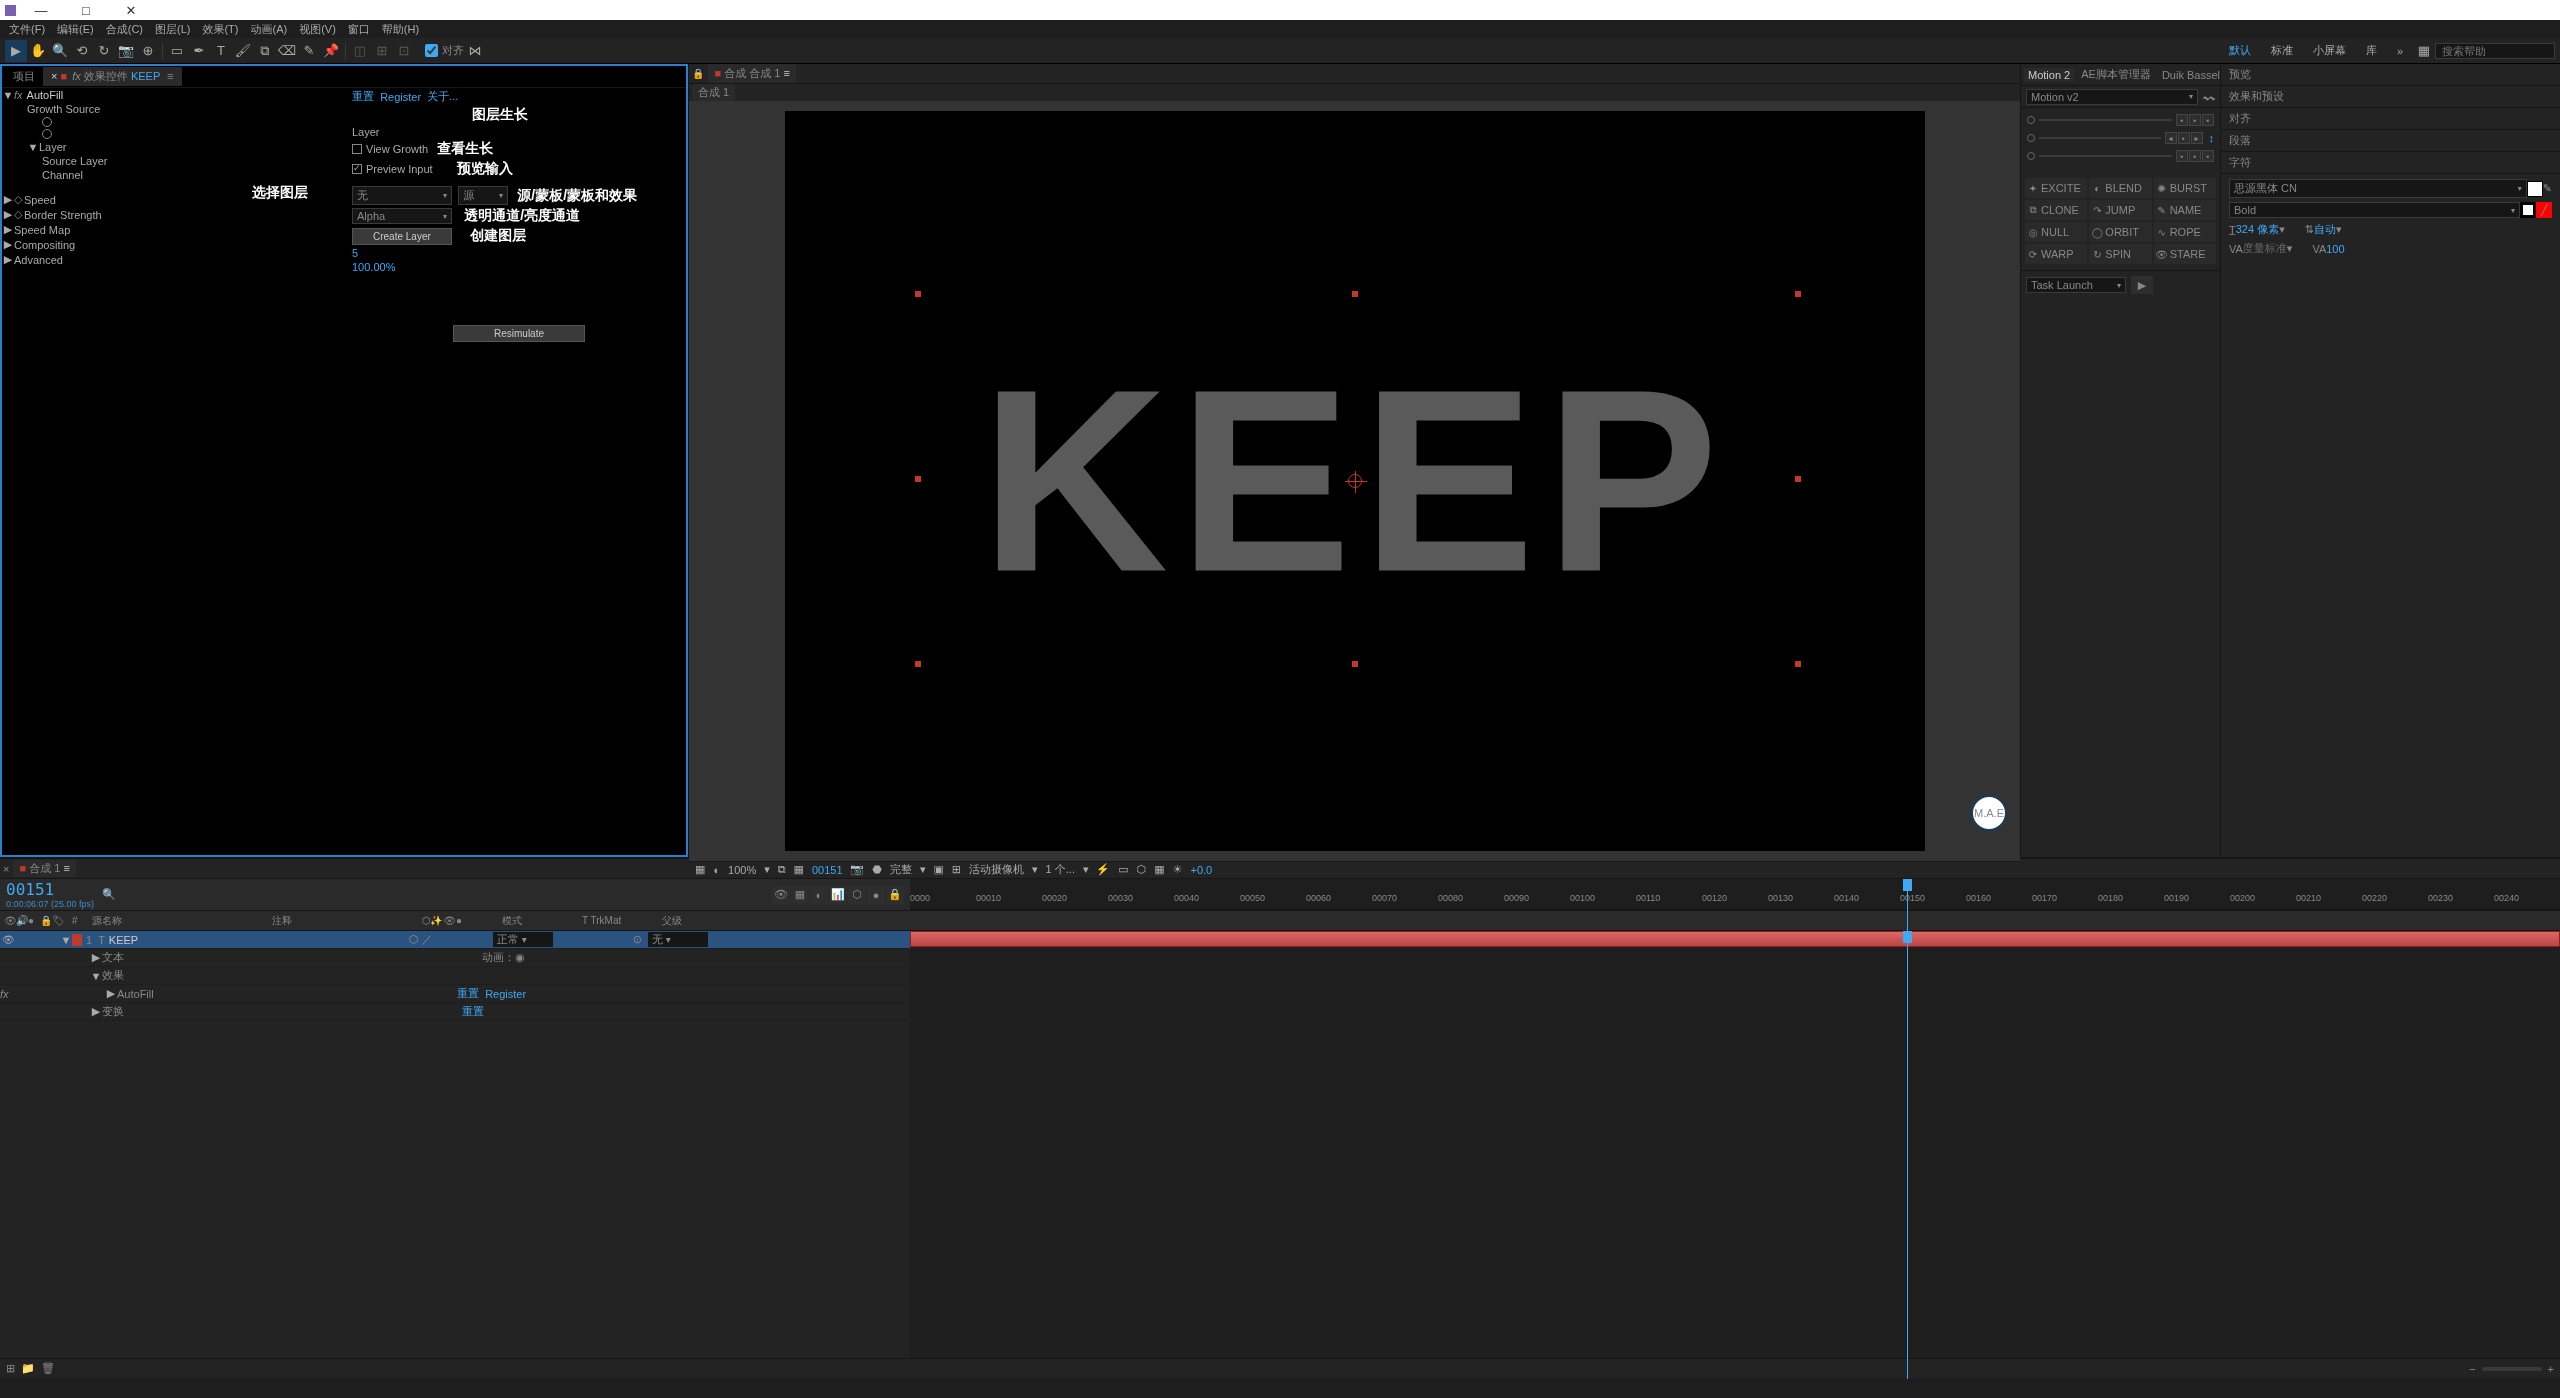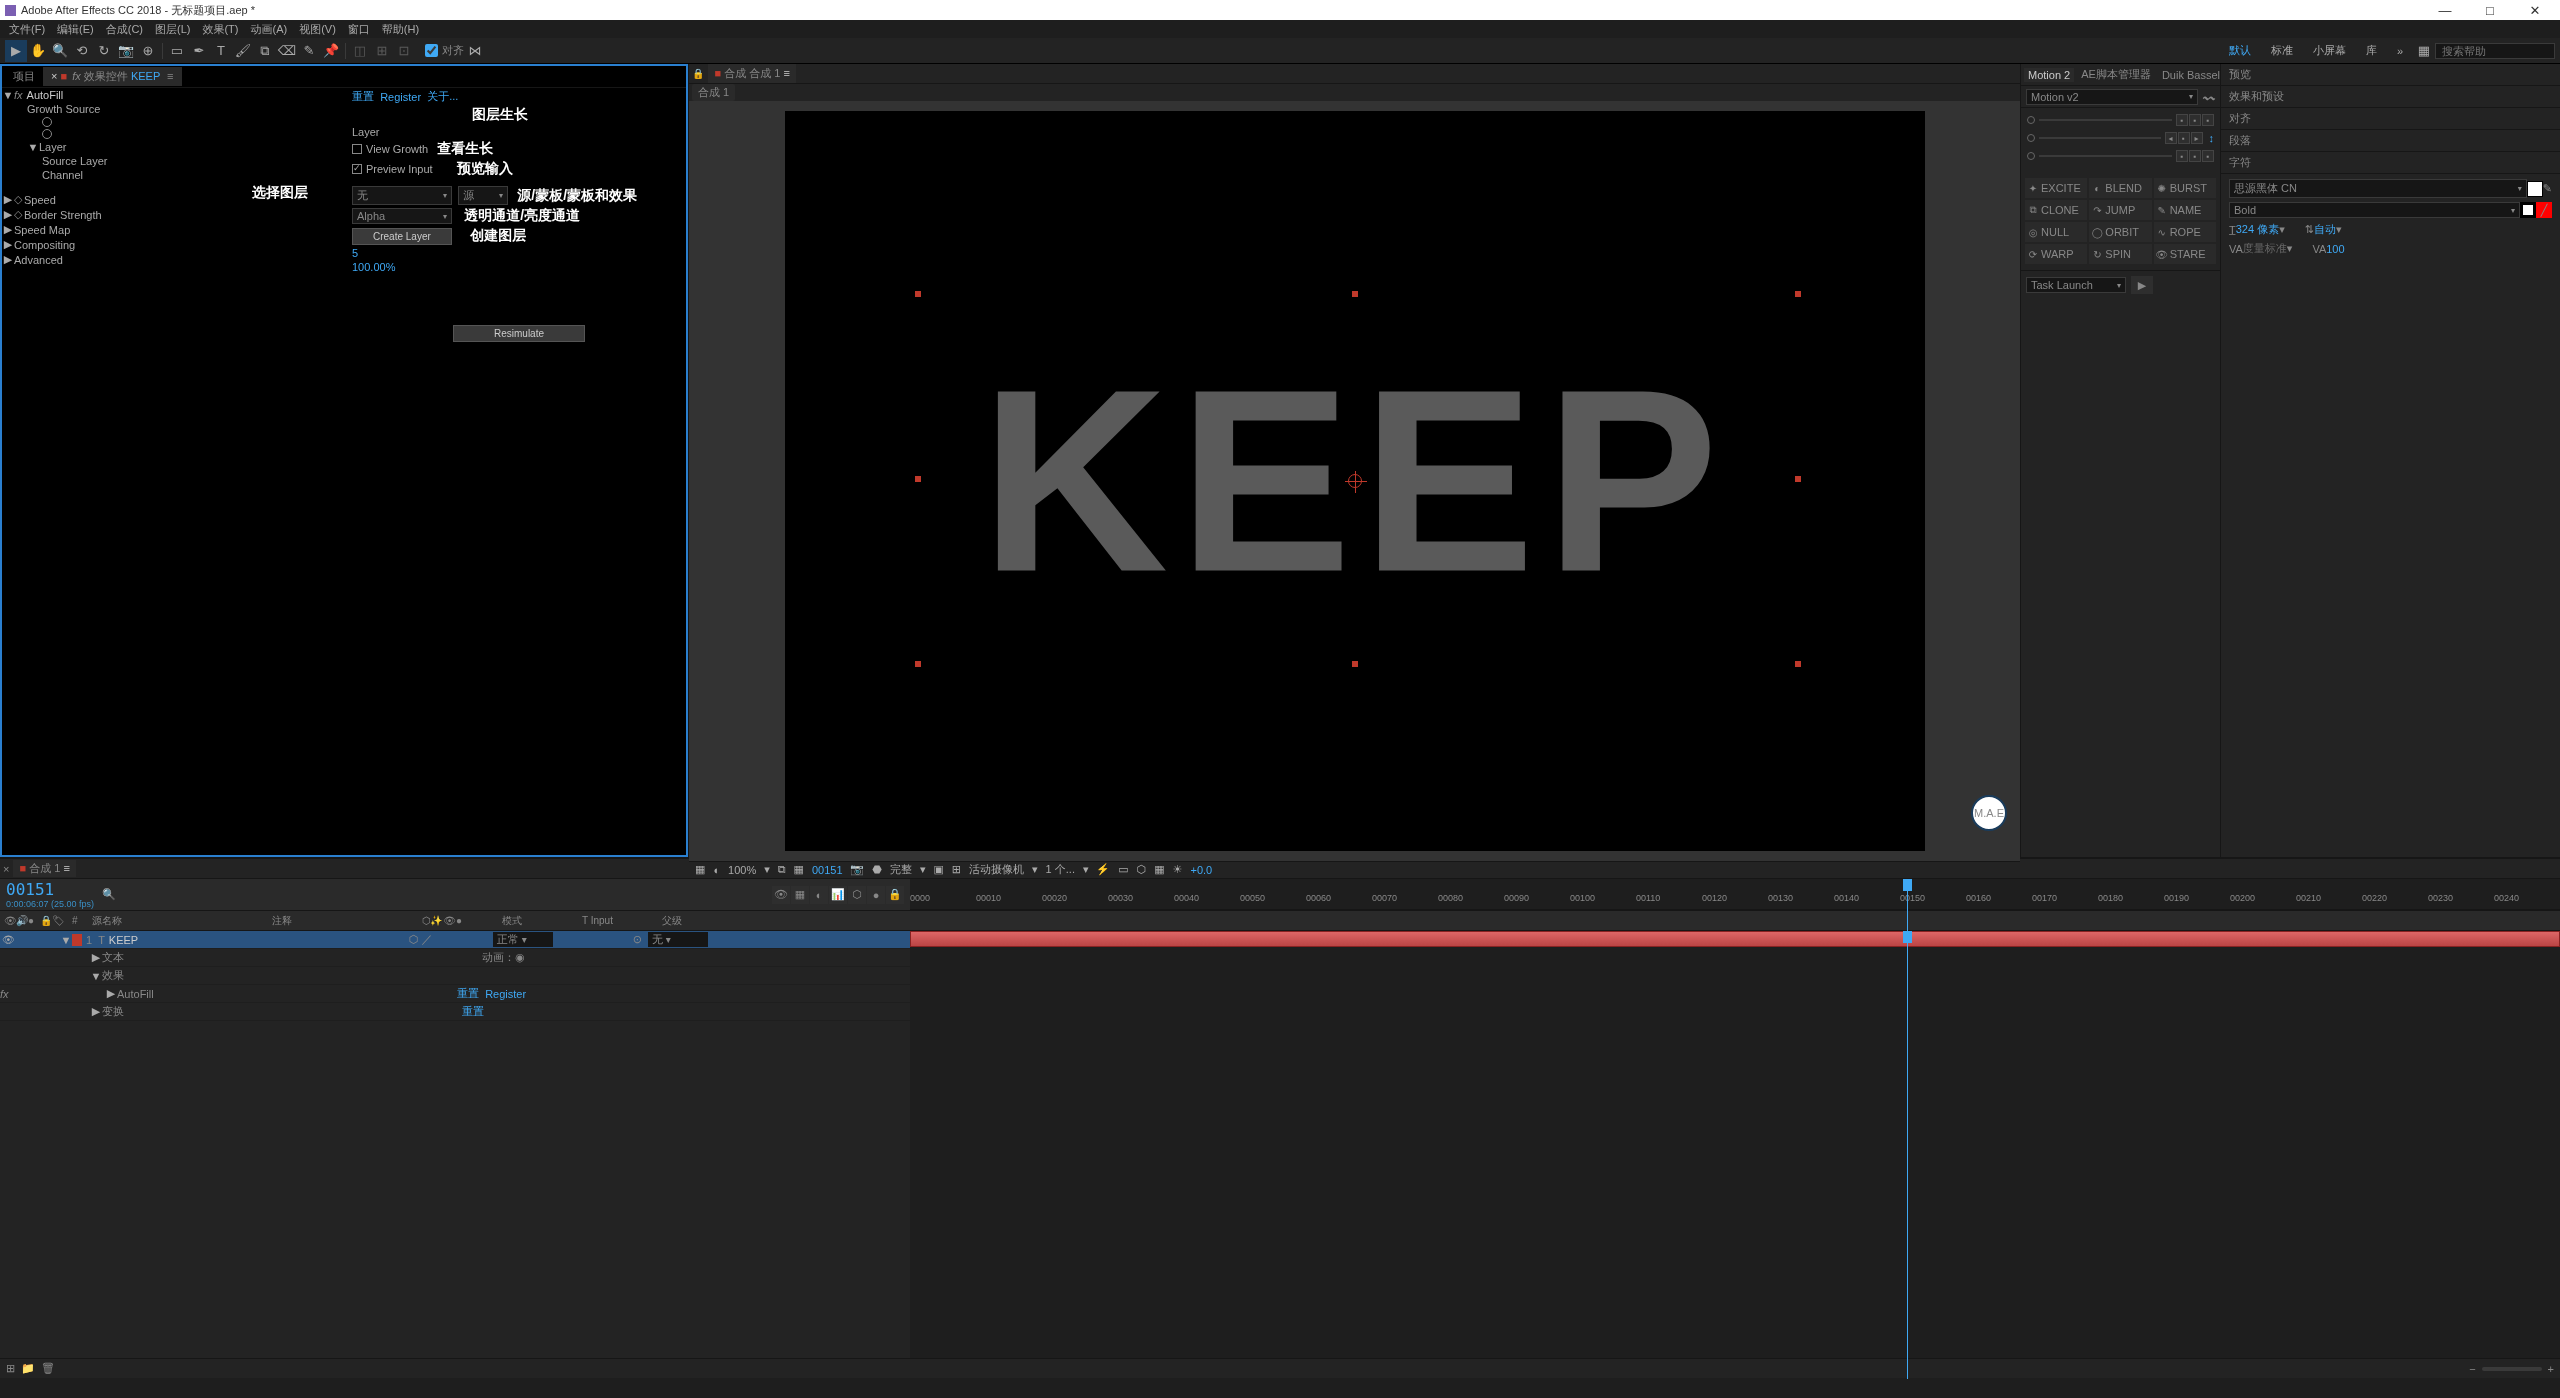--- a/index.html
+++ b/index.html
@@ -127,21 +127,20 @@
 .layer-row .dd-sm{background:#161616;padding:0 4px;font-size:10px;margin-left:4px}
 .layer-bar{position:absolute;height:16px;background:linear-gradient(#d66,#b44);border:1px solid #822}
 .footer{height:20px;background:#232323;display:flex;align-items:center;padding:0 6px;gap:6px;border-top:1px solid #161616}
 .footer .ic{color:#888;cursor:pointer}
 </style>
 </head>
 <body>
 
 <div class="titlebar">
   <span class="ae-icon"></span>
-  <span class="title">Adobe After Effects CC 2018 - 无标题项目.aep *</span>
   <span class="win-btn">—</span>
   <span class="win-btn">□</span>
   <span class="win-btn">✕</span>
 </div>
 
 <div class="menubar">
   <span class="menu">文件(F)</span>
   <span class="menu">编辑(E)</span>
   <span class="menu">合成(C)</span>
   <span class="menu">图层(L)</span>
@@ -553,21 +552,21 @@
       <span class="ch" style="width:12px">👁</span>
       <span class="ch" style="width:12px">🔊</span>
       <span class="ch" style="width:12px">●</span>
       <span class="ch" style="width:12px">🔒</span>
       <span class="ch" style="width:20px">🏷</span>
       <span class="ch" style="width:20px">#</span>
       <span class="ch" style="width:180px">源名称</span>
       <span class="ch" style="width:150px">注释</span>
       <span class="ch" style="width:80px">⬡✨👁●</span>
       <span class="ch" style="width:80px">模式</span>
-      <span class="ch" style="width:80px">T  Input</span>
+      <span class="ch" style="width:80px">T  TrkMat</span>
       <span class="ch" style="width:80px">父级</span>
     </div>
   </div>
   <div class="tl-layers">
     <div class="tl-layers-left">
       <div class="layer-row sel">
         <span class="icons">
             <span class="eye">👁</span>
           </span>
         <span class="tw">▼</span>

